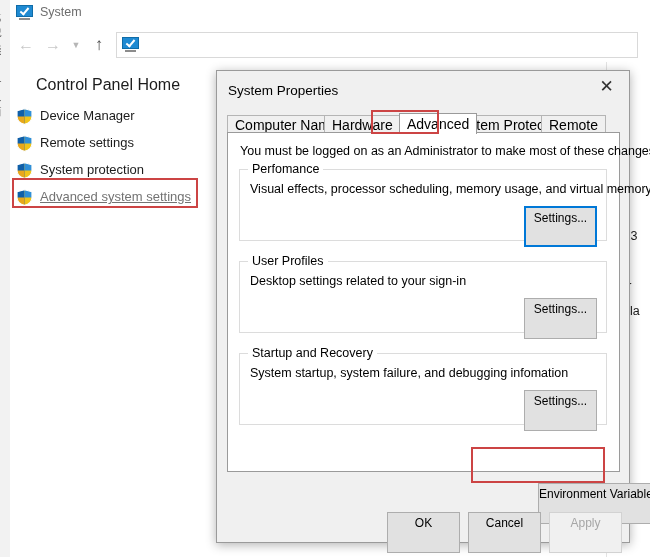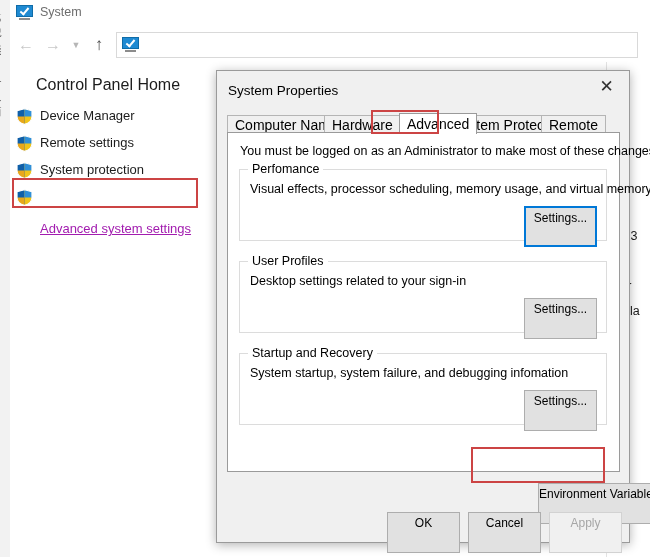--- a/index.html
+++ b/index.html
@@ -180,23 +180,22 @@
   }
   .nav-item .nav-label {
     position: absolute;
     left: 24px; top: 0;
     height: 22px;
     line-height: 20px;
     font-size: 13px;
     color: #1c1c1c;
   }
   .nav-item.link .nav-label {
-    color: #a21caf;
+    color: #737373;
     text-decoration: underline;
-    margin-top: 32px;
   }
   #nav-device   { top: 44px; }
   #nav-remote   { top: 71px; }
   #nav-protect  { top: 98px; }
   #nav-advanced { top: 125px; }
 
   
   .shield { position: relative; }
   .shield .sh {
     position: absolute;

